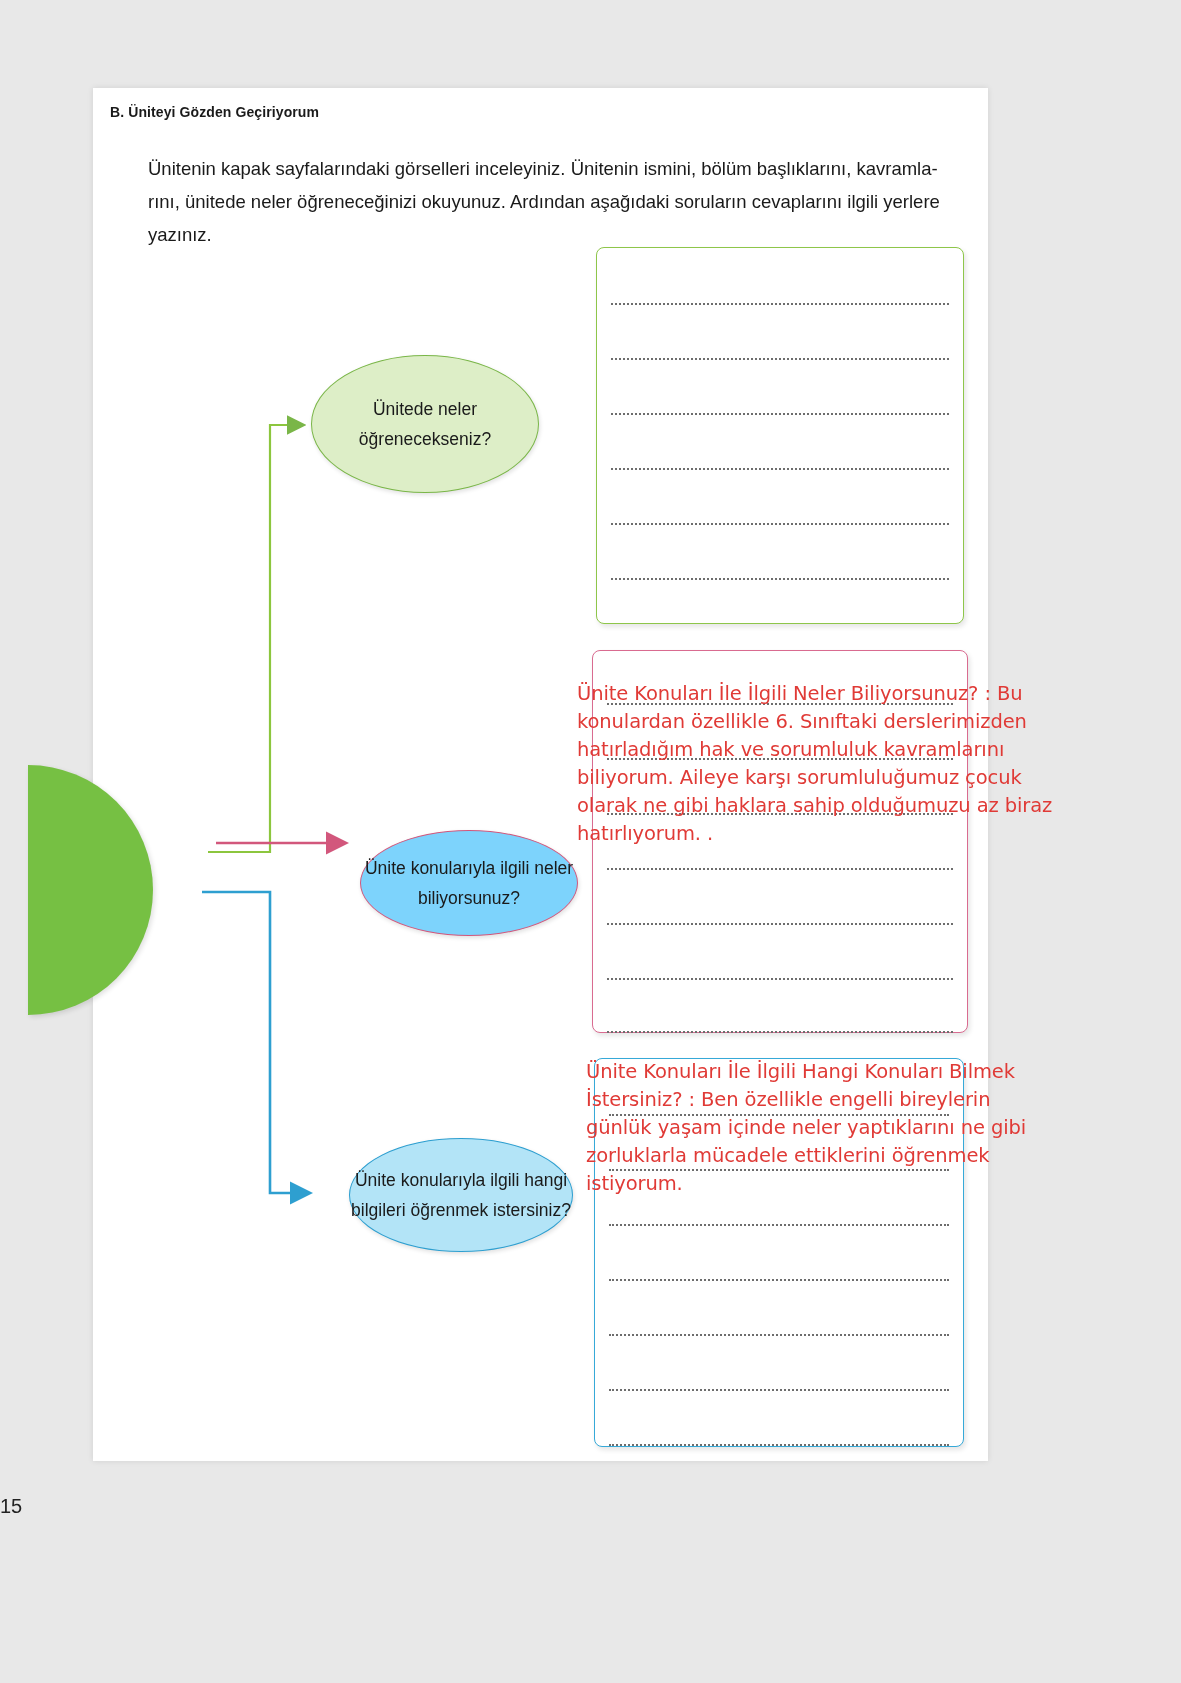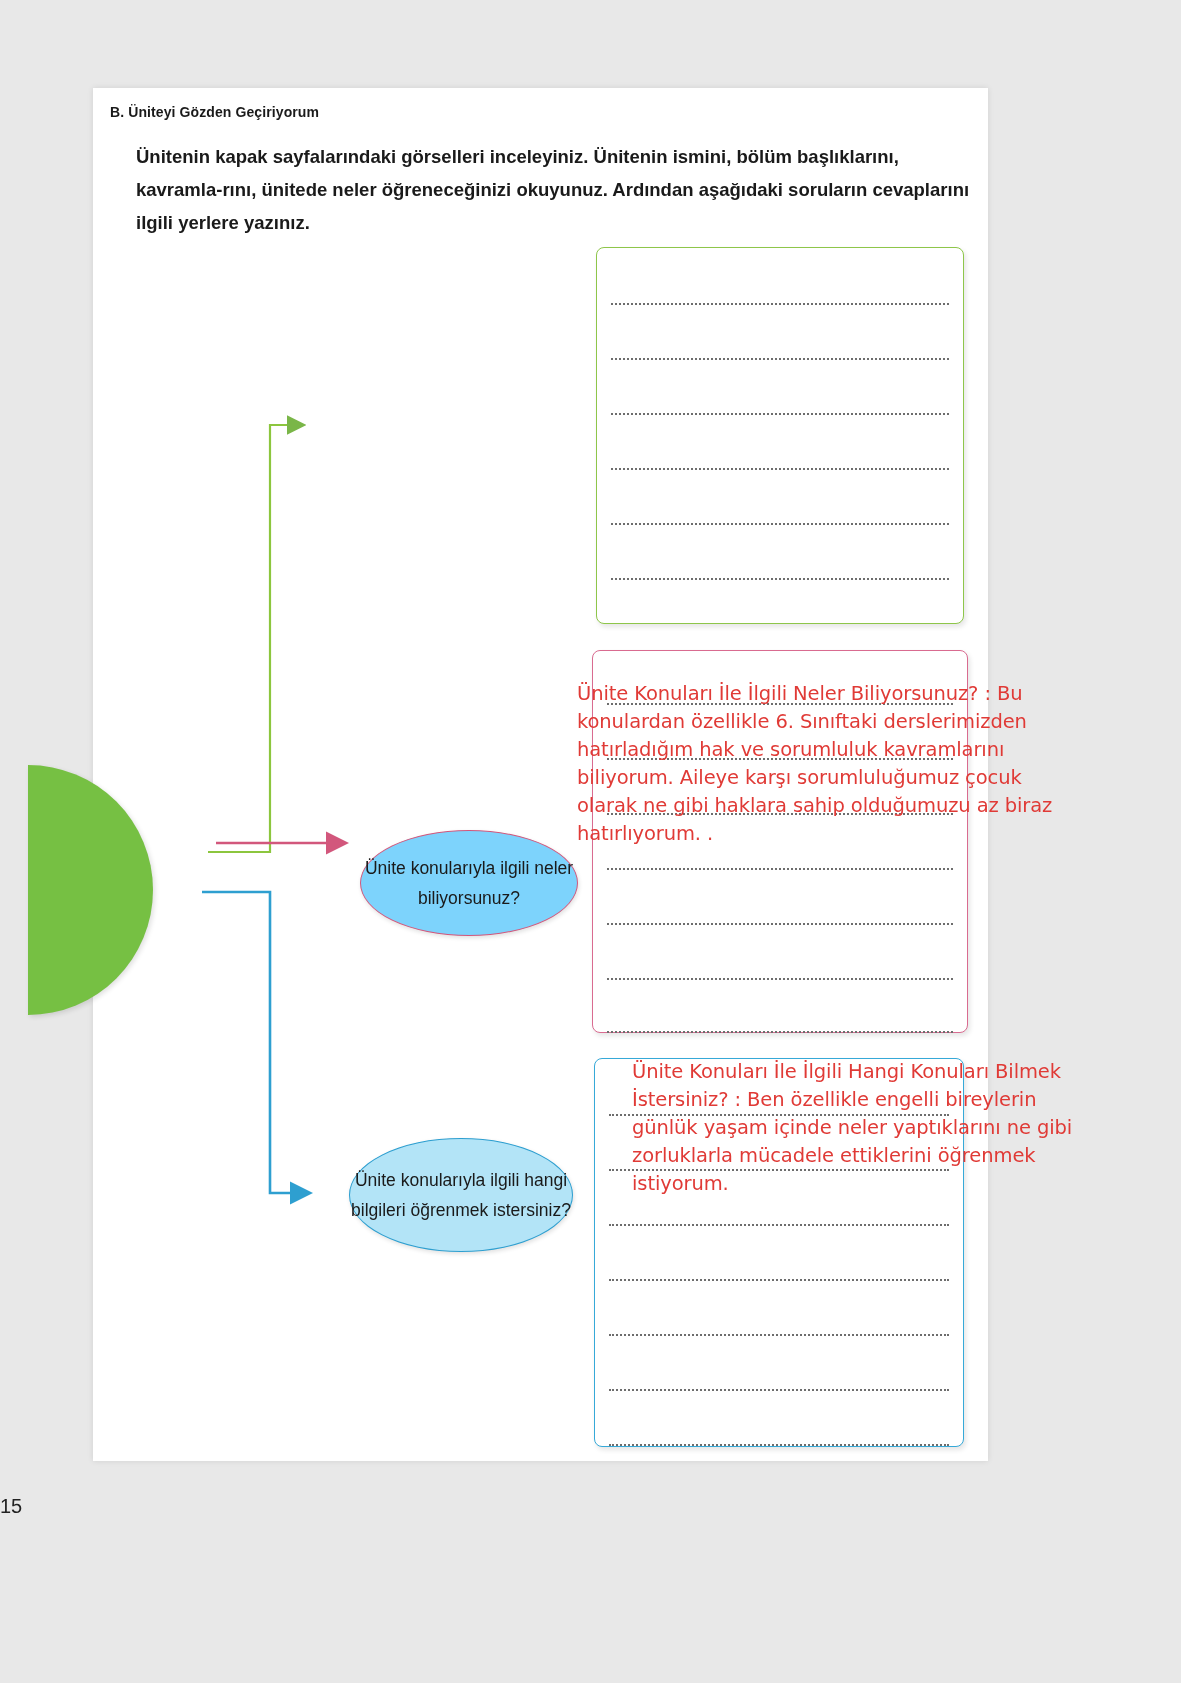--- a/index.html
+++ b/index.html
@@ -47,21 +47,21 @@
   }
   .intro {
     position: absolute;
     left: 136px;
     top: 140px;
     width: 836px;
     font-size: 18.5px;
     line-height: 33px;
     color: #1a1a1a;
   }
-  .intro p { margin: 0; font-weight: bold; }
+  .intro p { margin: 12px; }
 
   
   .half-circle {
     position: absolute;
     left: 28px;
     top: 765px;
     width: 125px;
     height: 250px;
     background: #76c043;
     border-radius: 0 125px 125px 0;
@@ -153,21 +153,21 @@
     position: absolute;
     color: #e03a36;
     font-size: 19.5px;
     line-height: 28px;
     font-family: "DejaVu Sans", sans-serif;
     white-space: pre-line;
     letter-spacing: -0.1px;
   }
   .answer-green  { left: 597px; top: 252px;  width: 470px; }
   .answer-pink   { left: 577px; top: 680px;  width: 510px; }
-  .answer-blue   { left: 632px; top: 1058px; width: 470px; }
+  .answer-blue   { left: 586px; top: 1058px; width: 470px; }
 </style>
 </head>
 <body>
 
 <div id="page-root">
 
   <div class="sheet"></div>
 
   <div class="heading">B. Üniteyi Gözden Geçiriyorum</div>
   <div class="intro">
@@ -189,20 +189,23 @@
       </marker>
     </defs>
 
     <path d="M 208,852 L 270,852 L 270,425 L 302,425" fill="none" stroke="#8cc63e" stroke-width="2.2" marker-end="url(#arrow-green)"></path>
 
     <path d="M 216,843 L 344,843" fill="none" stroke="#d2577c" stroke-width="2.6" marker-end="url(#arrow-pink)"></path>
 
     <path d="M 202,892 L 270,892 L 270,1193 L 308,1193" fill="none" stroke="#2e9fd0" stroke-width="2.6" marker-end="url(#arrow-blue)"></path>
   </svg>
 
+  <div class="ellipse ellipse-green">
+    <span>Ünitede neler öğrenecekseniz?</span>
+  </div>
   <div class="ellipse ellipse-pink">
     <span>Ünite konularıyla ilgili neler biliyorsunuz?</span>
   </div>
   <div class="ellipse ellipse-blue">
     <span>Ünite konularıyla ilgili hangi bilgileri öğrenmek istersiniz?</span>
   </div>
 
   <div class="answer-box box-green">
     <div class="lines">
       <div class="line" style="top:55px"></div>

